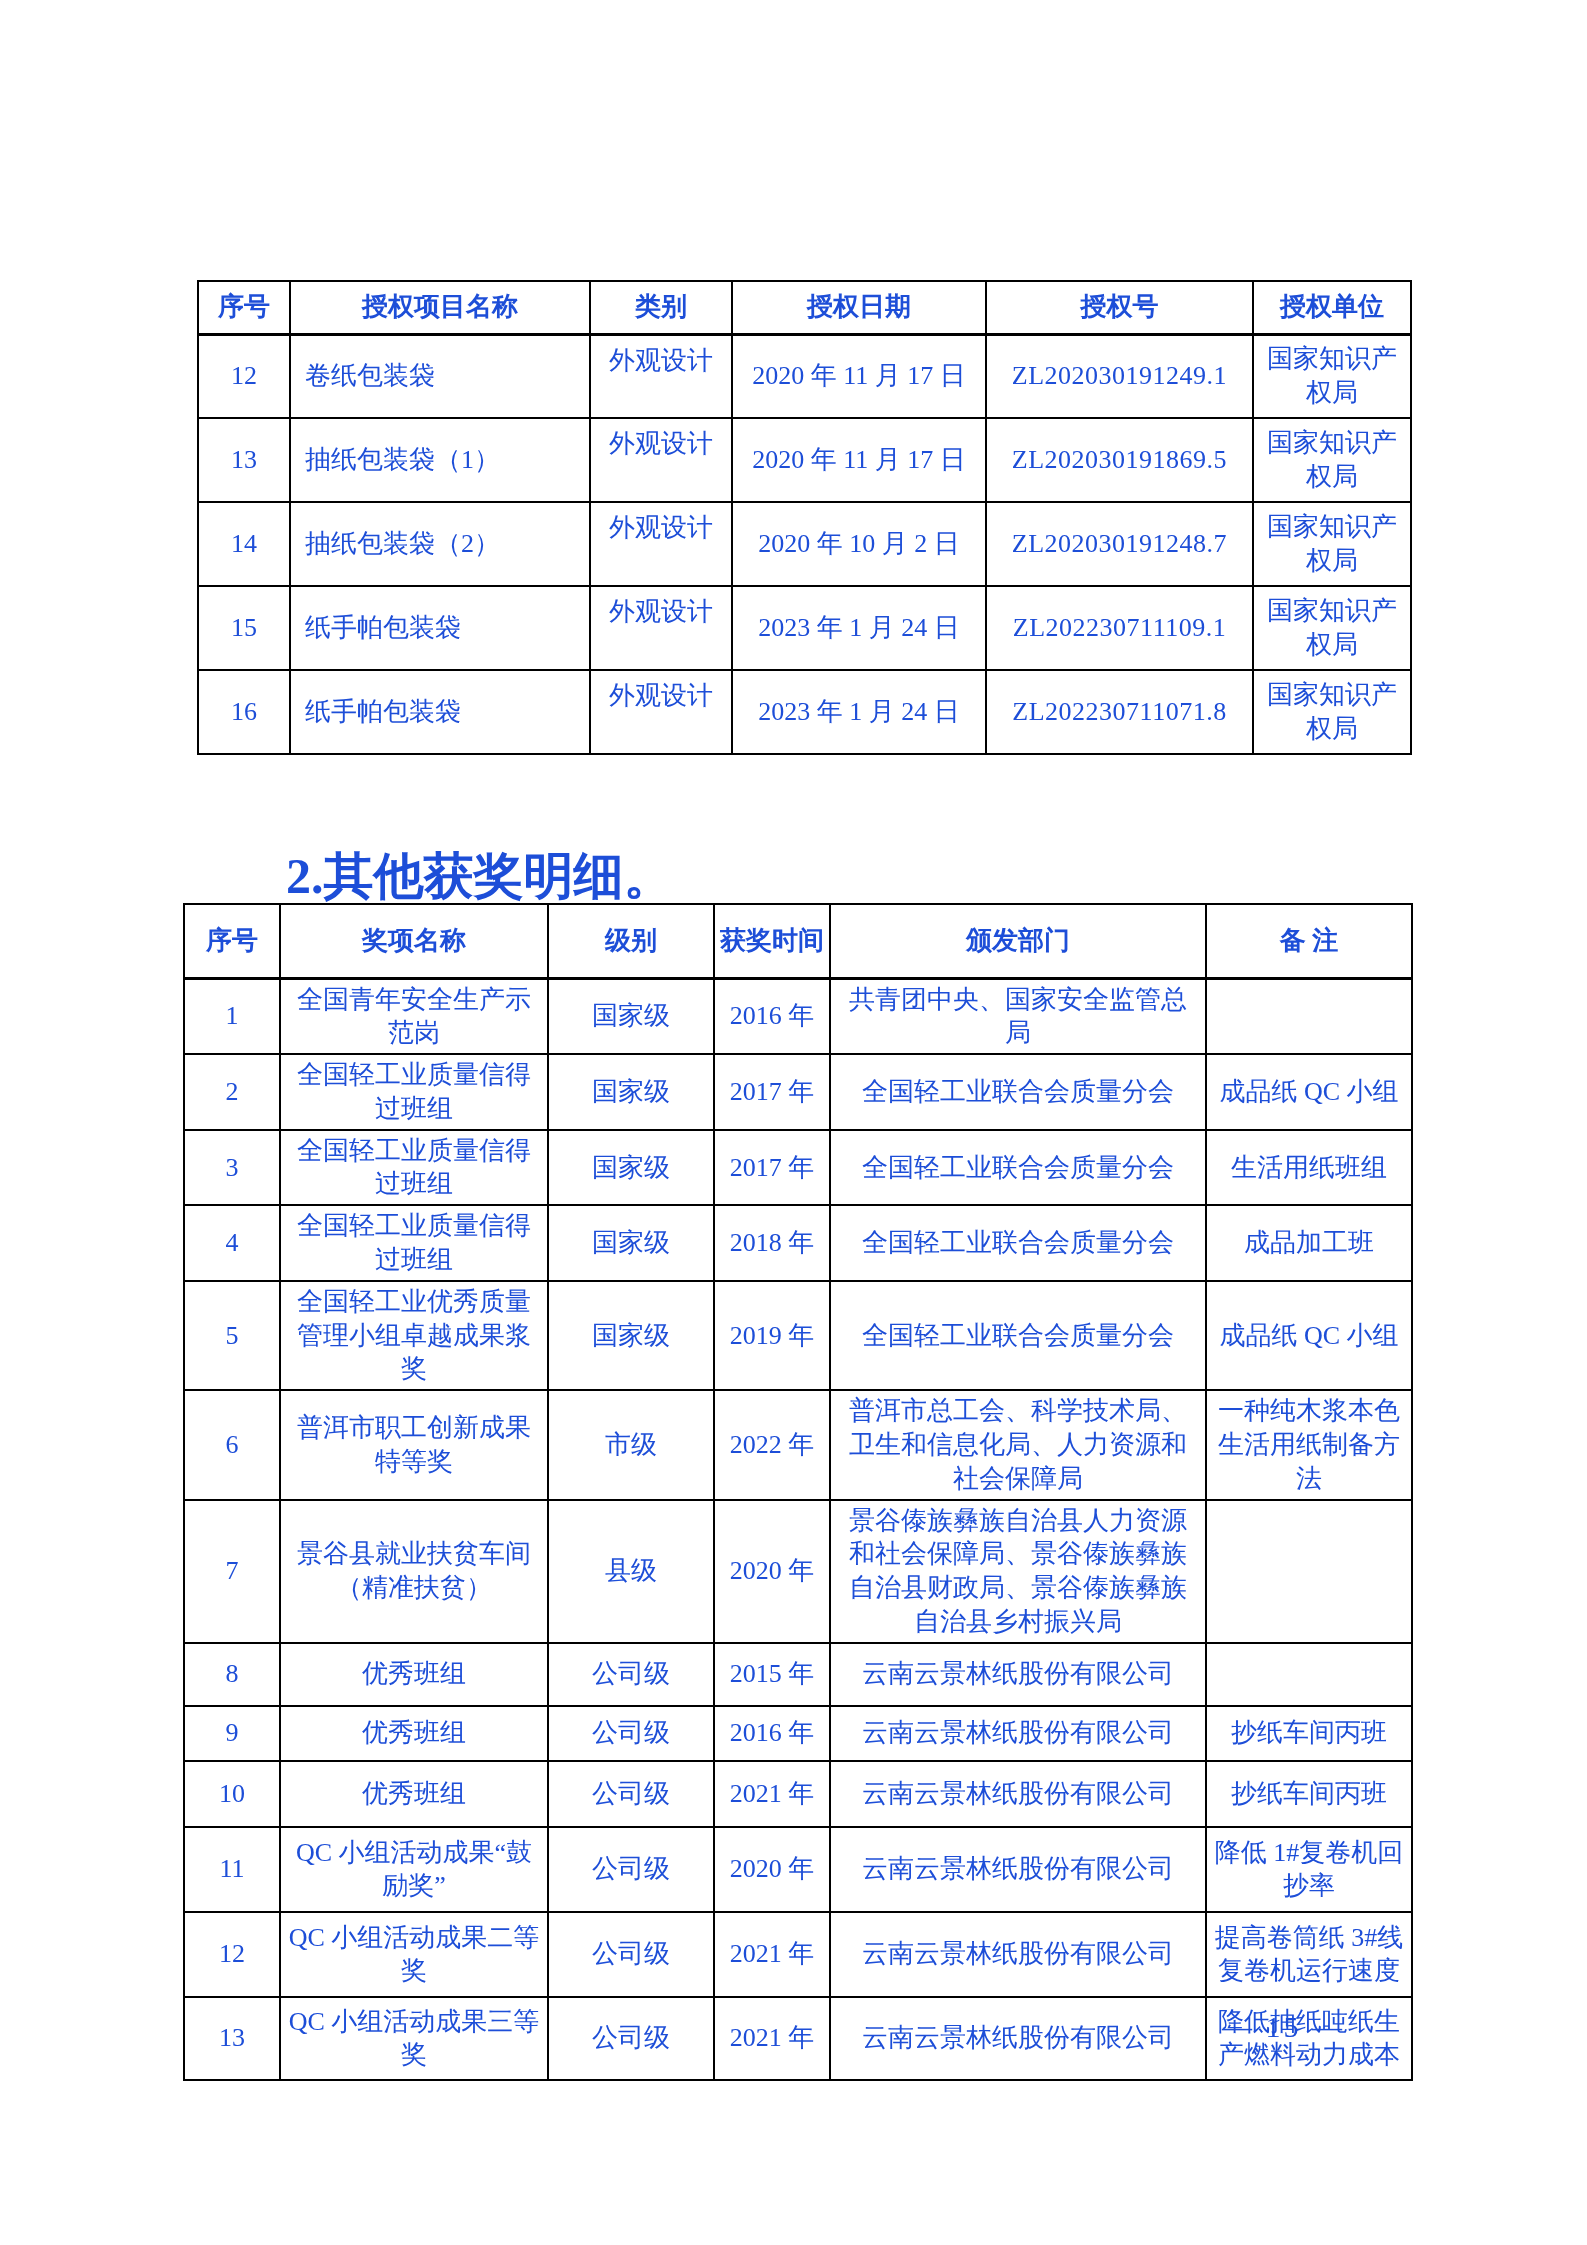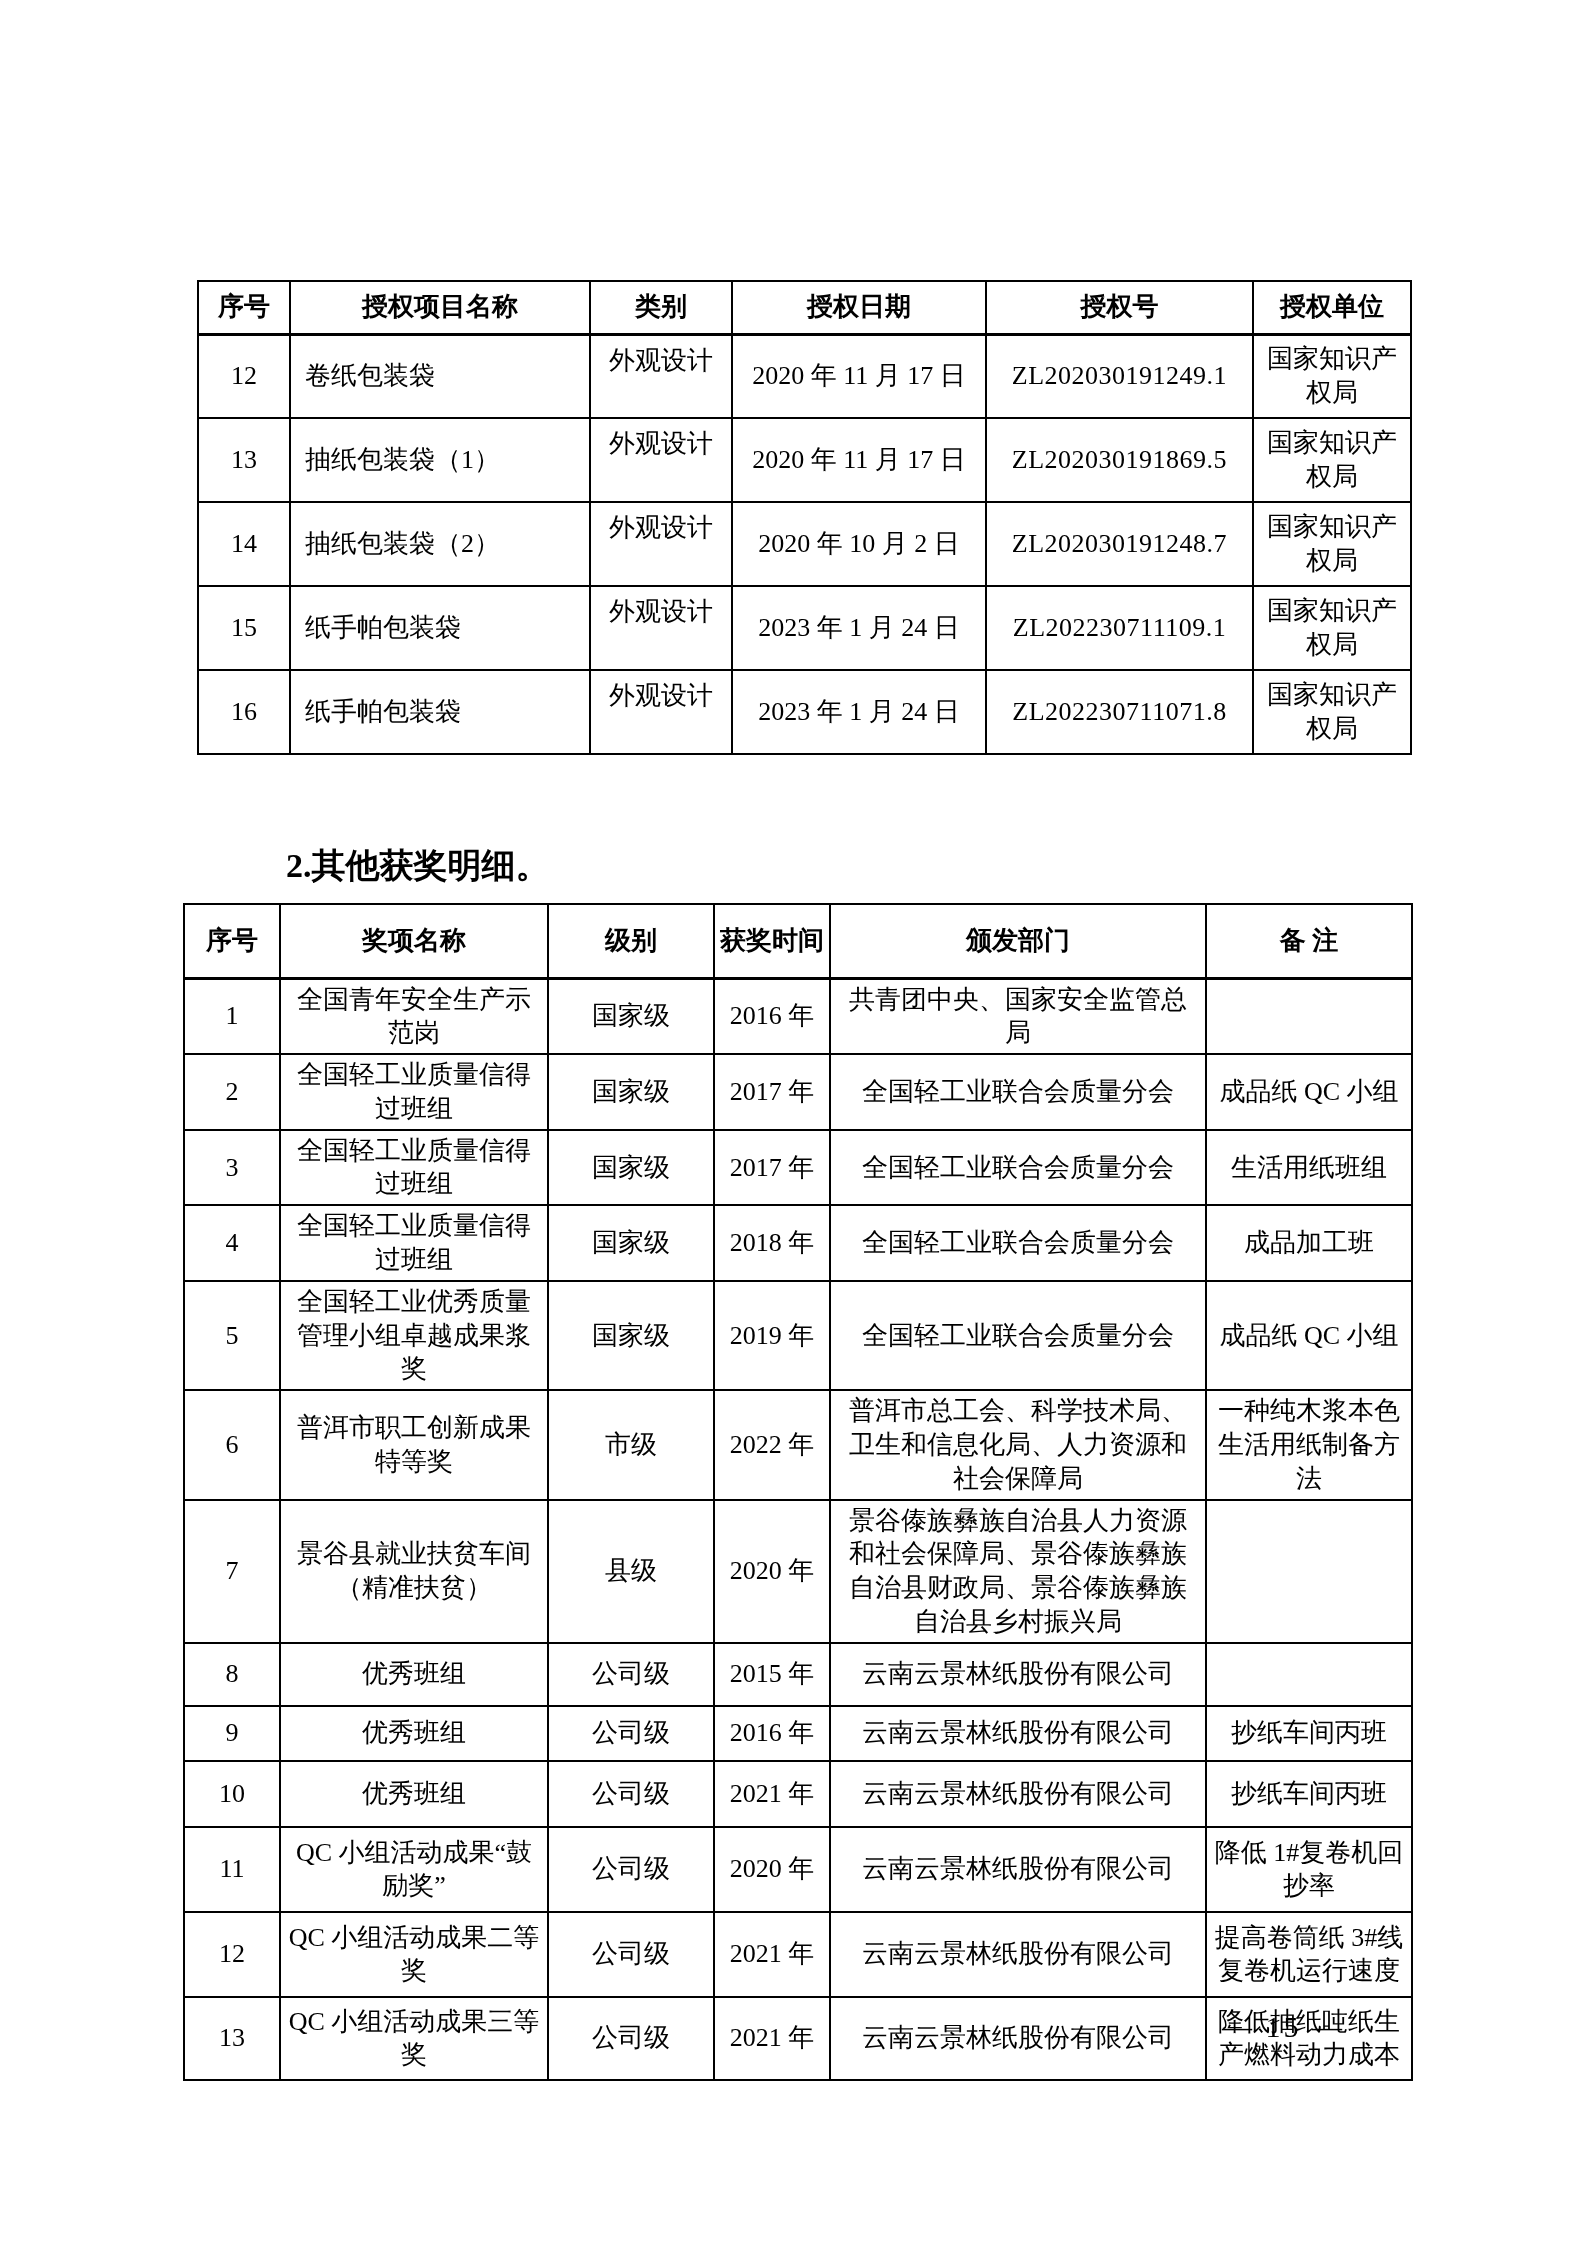--- a/index.html
+++ b/index.html
@@ -2,21 +2,21 @@
 <html><head>
 <meta charset="utf-8">
 <style>
   html, body { margin: 0; padding: 0; background: #e8e8e8; }
   .page {
     position: relative;
     width: 1587px;
     height: 2245px;
     margin: 0 auto;
     background: #ffffff;
-    color: #000000;
+    color: #1d4ed8;
     font-family: "Liberation Serif", "DejaVu Serif", serif;
     overflow: hidden;
   }
   table.doc-table {
     position: absolute;
     border-collapse: collapse;
     table-layout: fixed;
   }
   table.t1 { left: 197px; top: 280px; width: 1213px; }
   table.t2 { left: 183px; top: 903px; width: 1228px; }
@@ -36,21 +36,21 @@
     padding: 6px 4px;
   }
   
   .t1 td.c-name { text-align: left; padding-left: 14px; }
   .t1 td.c-category { vertical-align: top; padding-top: 8px; }
   .t1 td.c-number { letter-spacing: 0.5px; margin-top: 40px; }
   .section-heading {
     position: absolute;
     left: 286px;
     top: 846px;
-    font-size: 34px;
+    font-size: 50px;
     font-weight: bold;
     line-height: 1.2;
     white-space: nowrap;
   }
   .page-number {
     position: absolute;
     left: 1222px;
     top: 2010px;
     font-size: 30px;
     letter-spacing: 3px;

